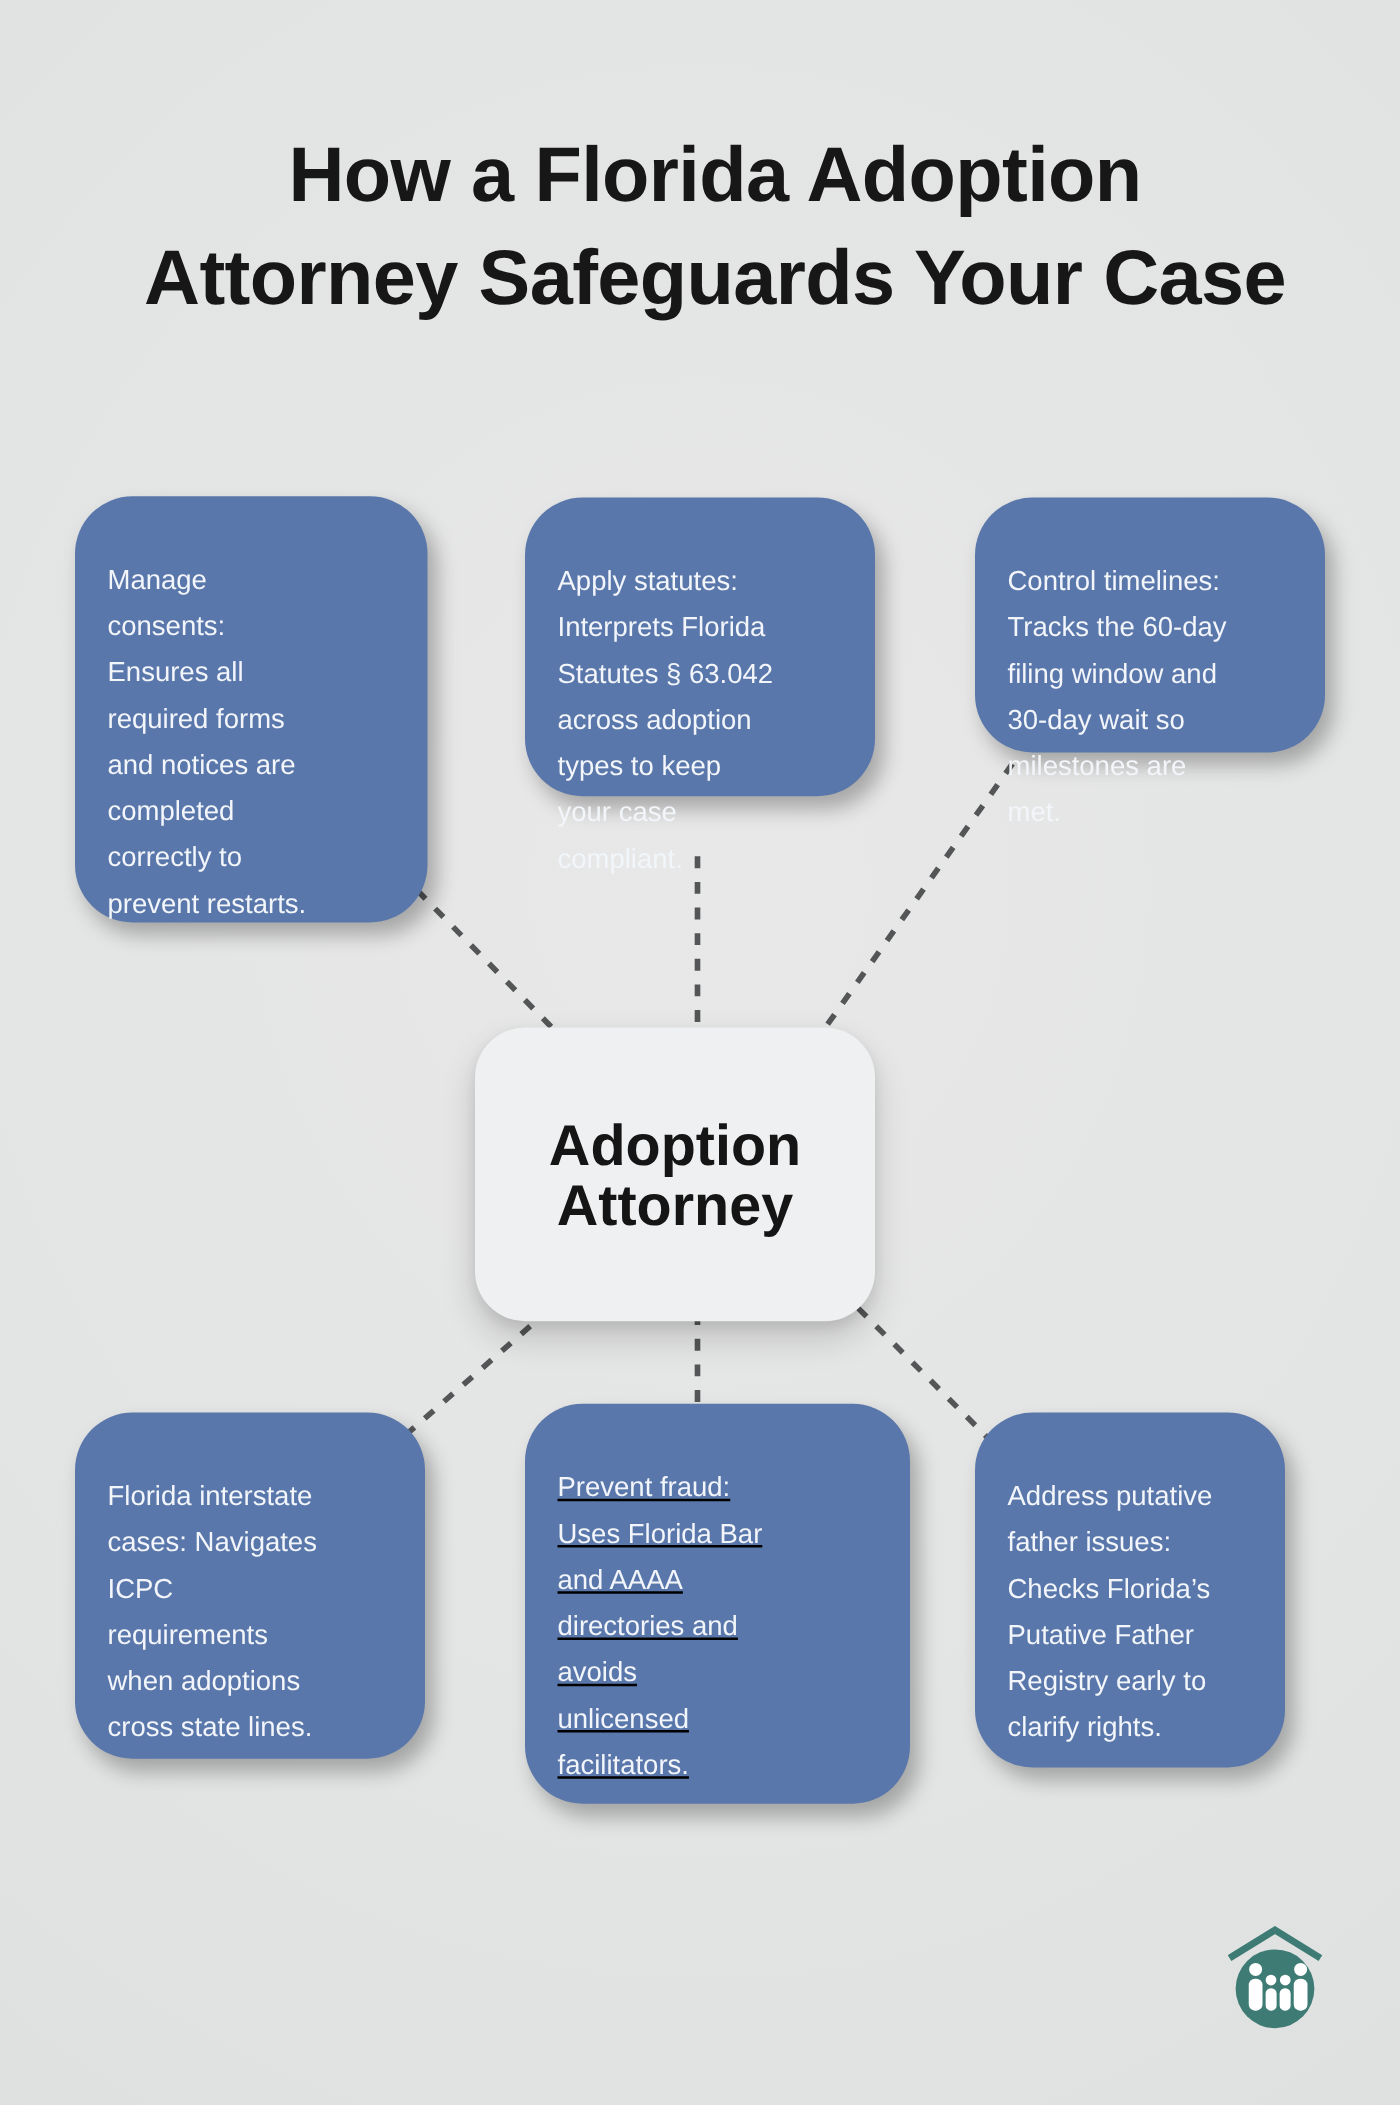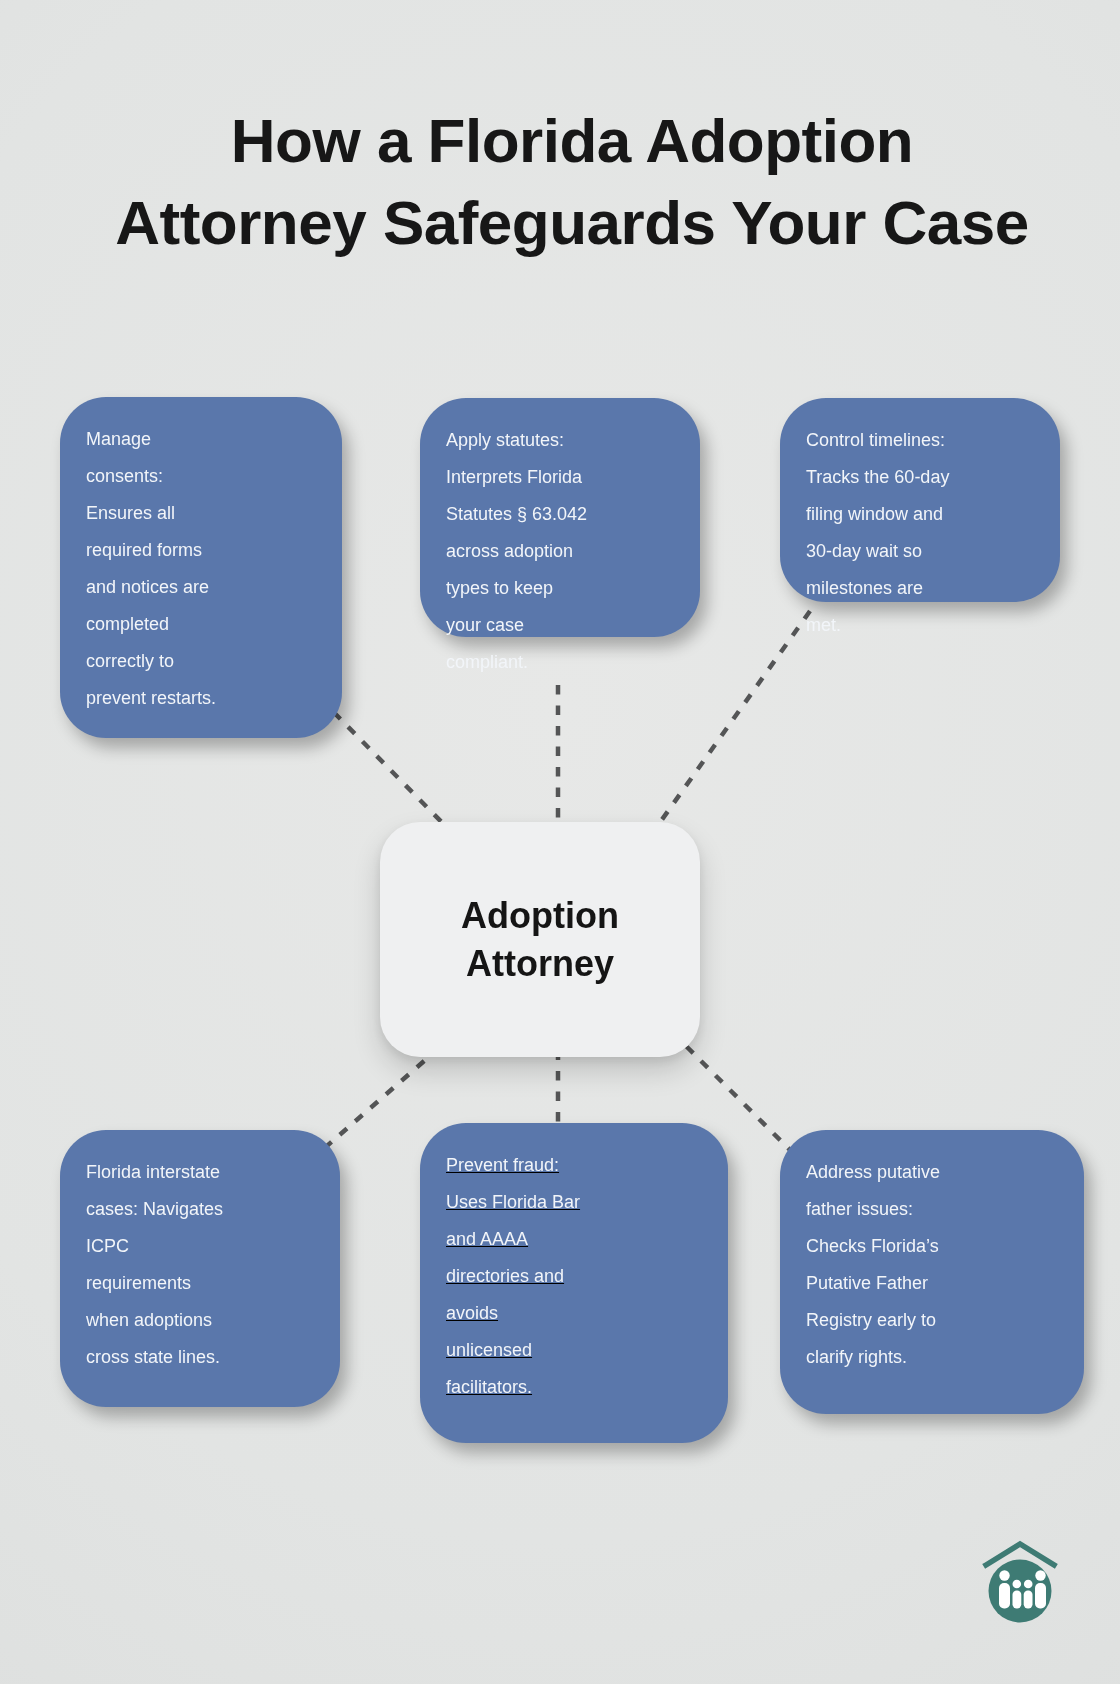--- a/index.html
+++ b/index.html
@@ -39,40 +39,41 @@
   }
   .node{
     position:absolute;z-index:2;
     background:var(--accent-blue);
     border-radius:46px;
     box-shadow:7px 10px 16px rgba(0,0,0,0.28);
     padding:24px 20px 24px 26px;
   }
   .node p{
     color:var(--node-text);
-    font-size:18px;line-height:37px;font-weight:400;
+    font-size:22px;line-height:37px;font-weight:400;
     white-space:pre-line;
+    margin-top:24px;
   }
   .node-tl{left:60px;top:397px;width:282px;height:341px;}
   .node-tm{left:420px;top:398px;width:280px;height:239px;}
   .node-tr{left:780px;top:398px;width:280px;height:204px;}
   .node-bl{left:60px;top:1130px;width:280px;height:277px;}
   .node-bm{left:420px;top:1123px;width:308px;height:320px;text-decoration:underline;}
-  .node-br{left:780px;top:1130px;width:304px;height:284px;}
+  .node-br{left:780px;top:1130px;width:248px;height:284px;}
   .center-node{
     position:absolute;z-index:3;
     left:380px;top:822px;width:320px;height:235px;
     background:var(--center-bg);
     border-radius:40px;
     box-shadow:0 14px 28px rgba(0,0,0,0.16),0 4px 10px rgba(0,0,0,0.08);
     display:flex;align-items:center;justify-content:center;
   }
   .center-node p{
     color:var(--center-text);
-    font-size:36px;line-height:48px;font-weight:700;
+    font-size:46px;line-height:48px;font-weight:700;
     text-align:center;
     white-space:pre-line;
   }
   .brand-logo{position:absolute;left:950px;top:1528px;width:140px;height:140px;z-index:2;}
 </style>
 </head>
 <body>
 
 <div class="canvas">
 

